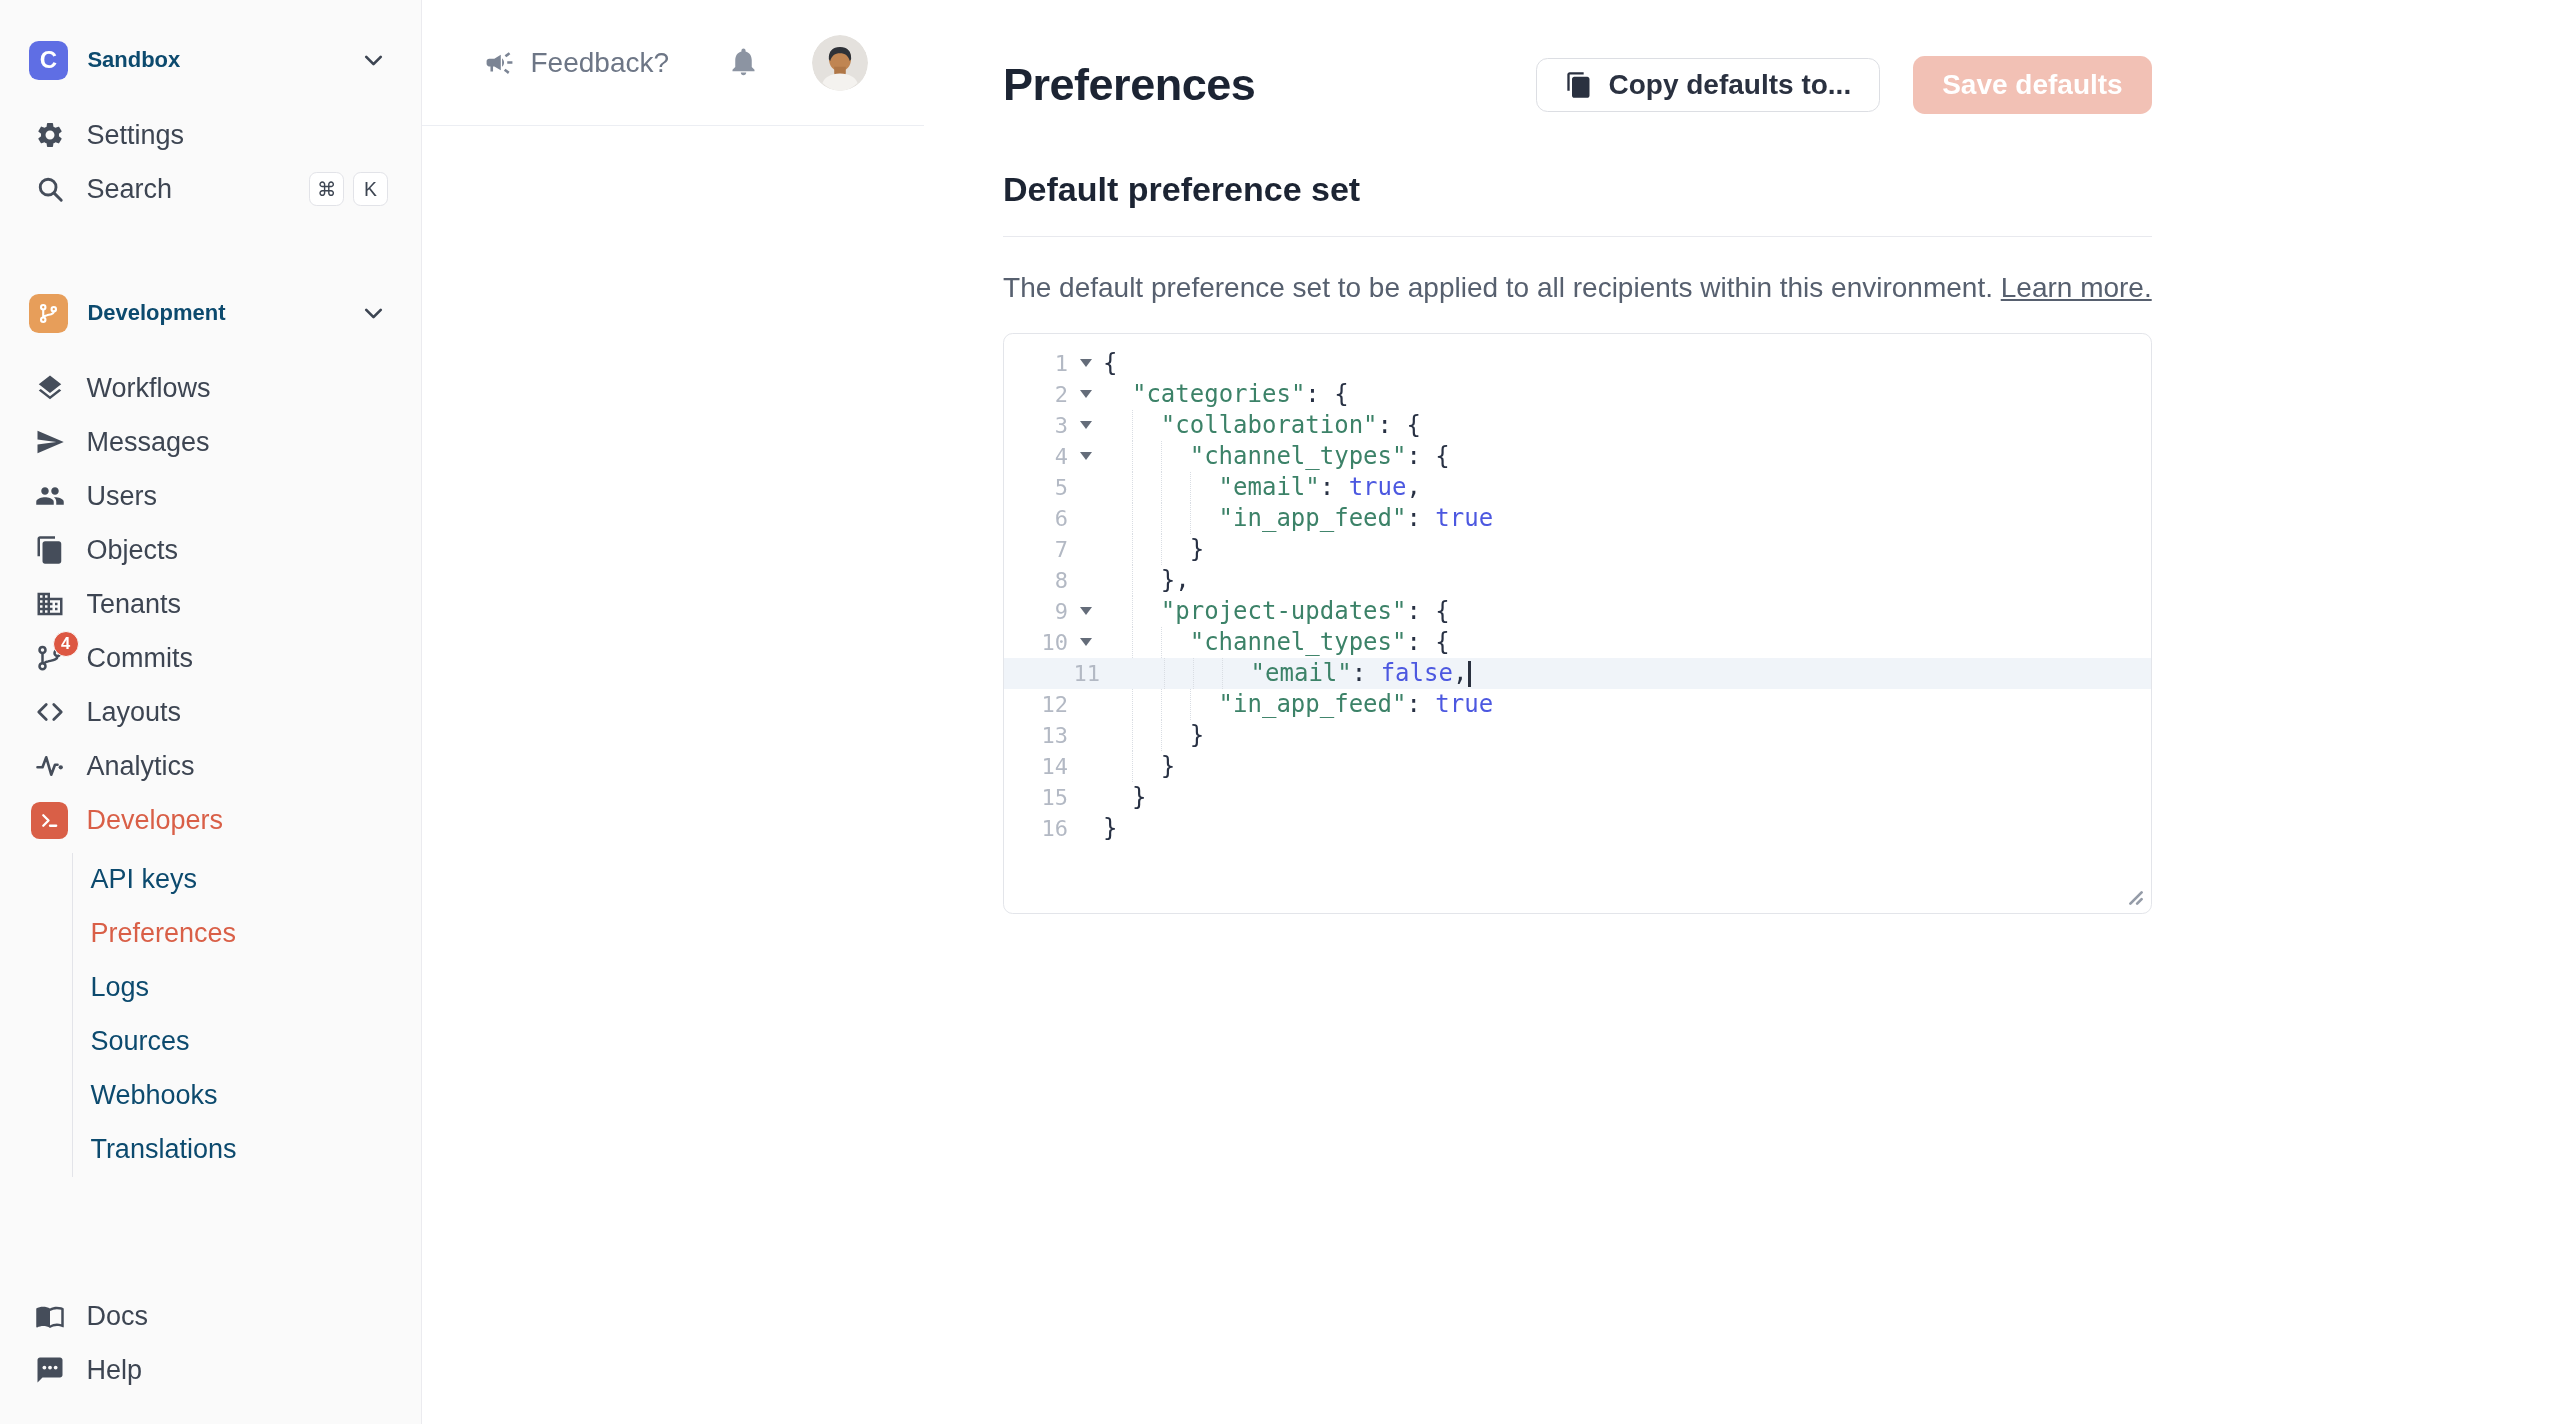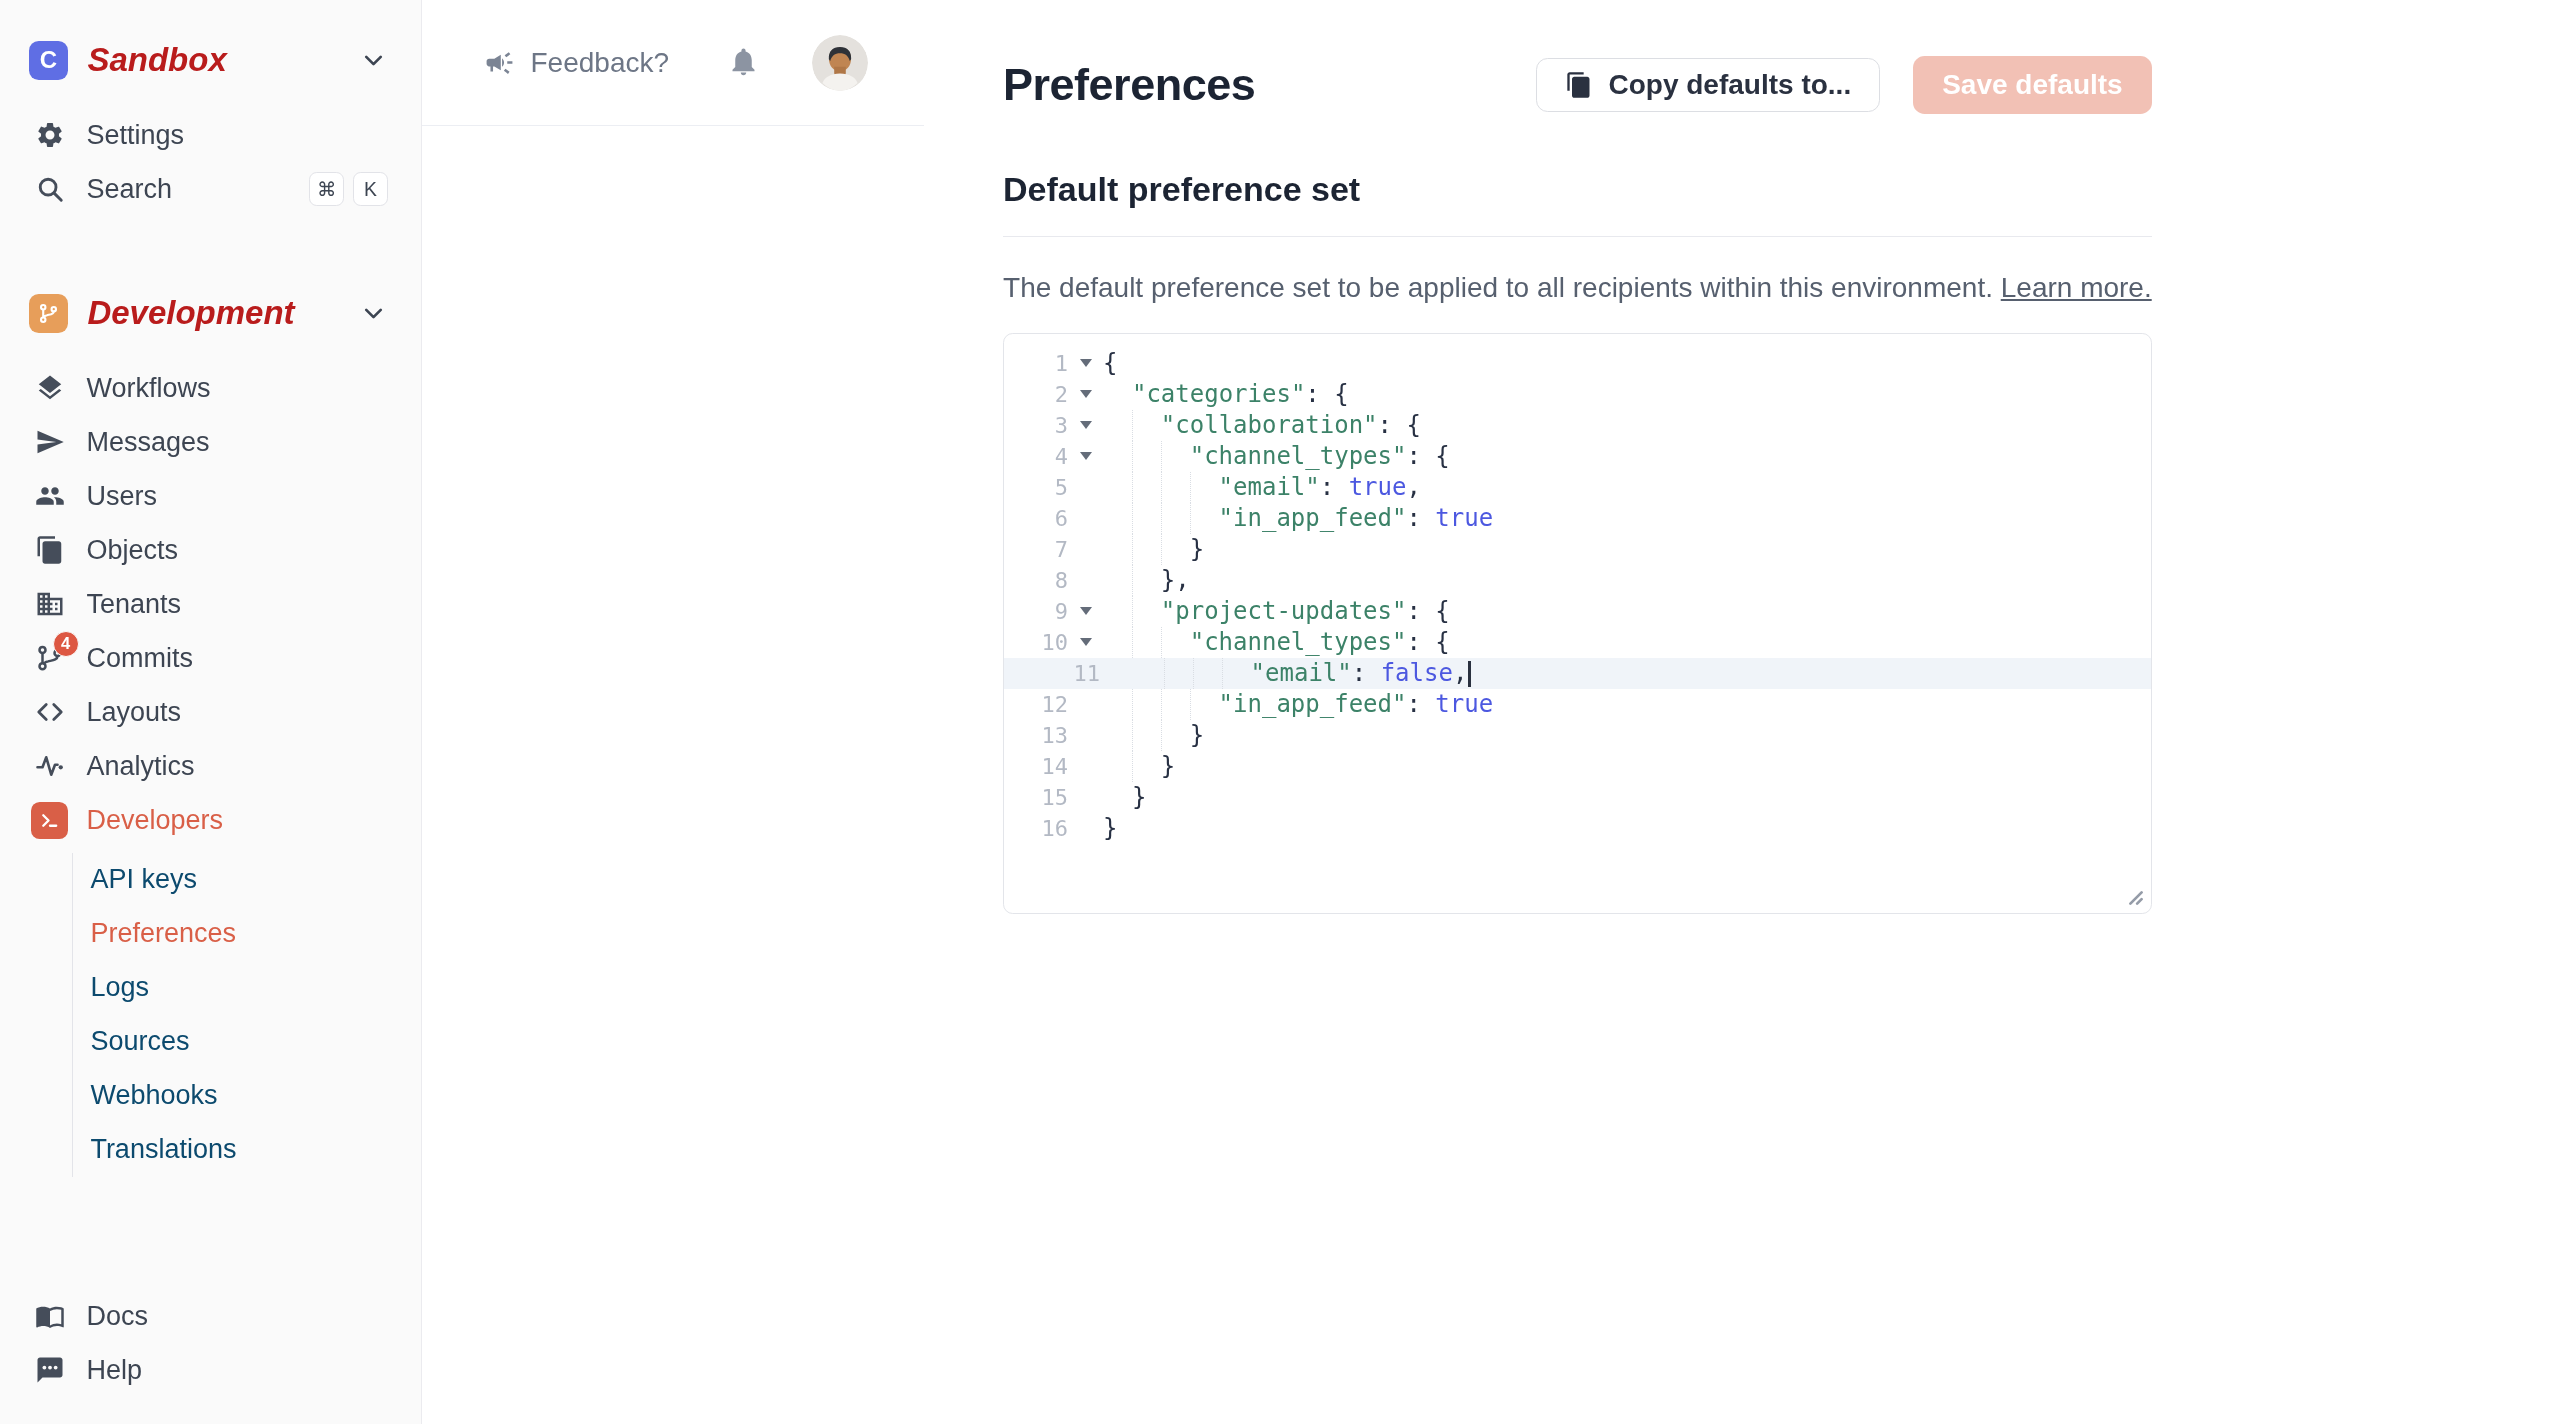--- a/index.html
+++ b/index.html
@@ -24,22 +24,22 @@
   }
   .env-row { margin-top:74px; }
   .sq-logo {
     width:39px; height:39px; border-radius:9.7px; flex:none;
     display:flex; align-items:center; justify-content:center;
     color:#fff; font-weight:700; font-size:24px;
   }
   .acct-logo { background:var(--logo-bg,#5f6ee4); }
   .env-logo  { background:var(--env-icon-bg,#e79e5a); }
   .env-logo svg { width:23px; height:23px; color:#fff; }
-  .switch-name { flex:1; font-size:33px; font-weight:700; color:#b91c1c;
-    white-space:nowrap; overflow:hidden;font-style:italic; }
+  .switch-name { flex:1; font-size:22px; font-weight:700; color:#0c4a6e;
+    white-space:nowrap; overflow:hidden; }
   .chev { display:flex; color:#3d4552; }
   .chev svg { width:29px; height:29px; }
 
   nav.navlist { flex:none; }
   #top-nav { margin-top:25px; }
   #env-nav { margin-top:25px; }
   .nav-item {
     display:flex; align-items:center; height:54px;
     padding:0 33px 0 31px; gap:18.4px;
     font-size:27px; color:#3d4552; cursor:pointer;

